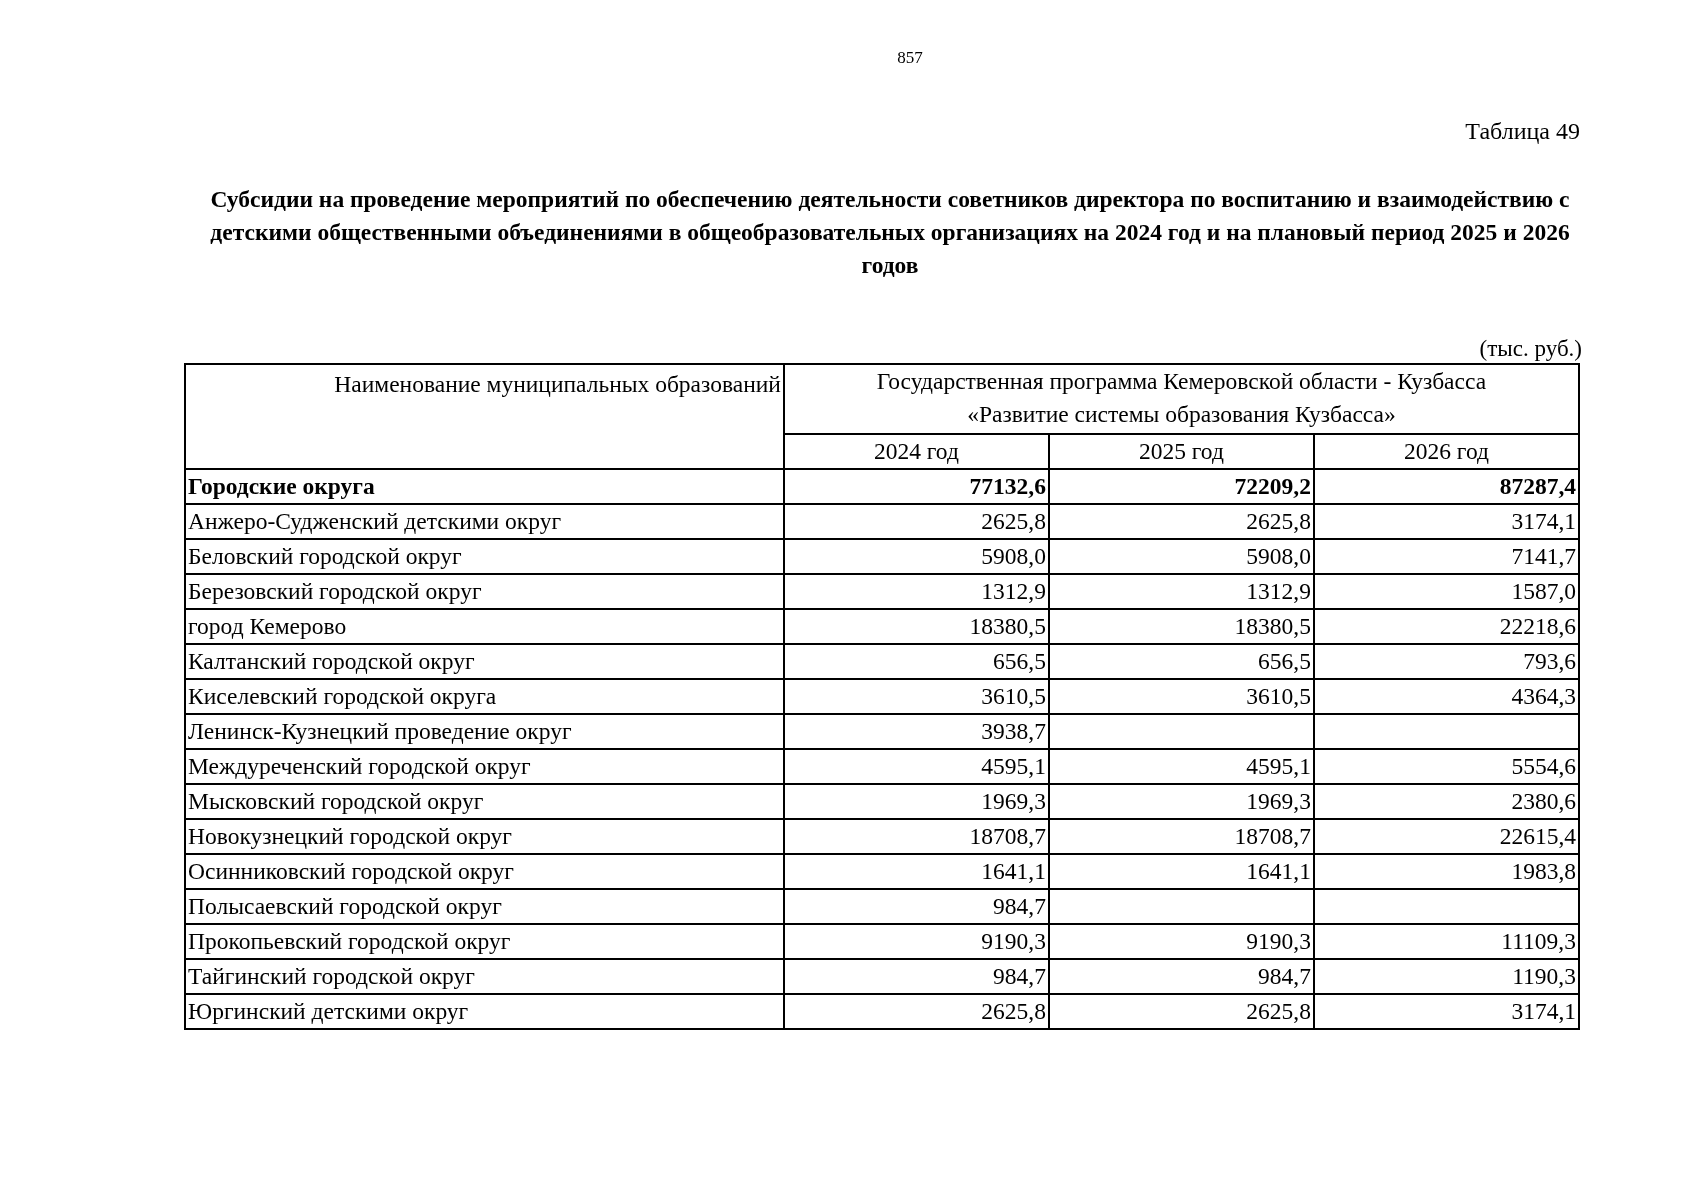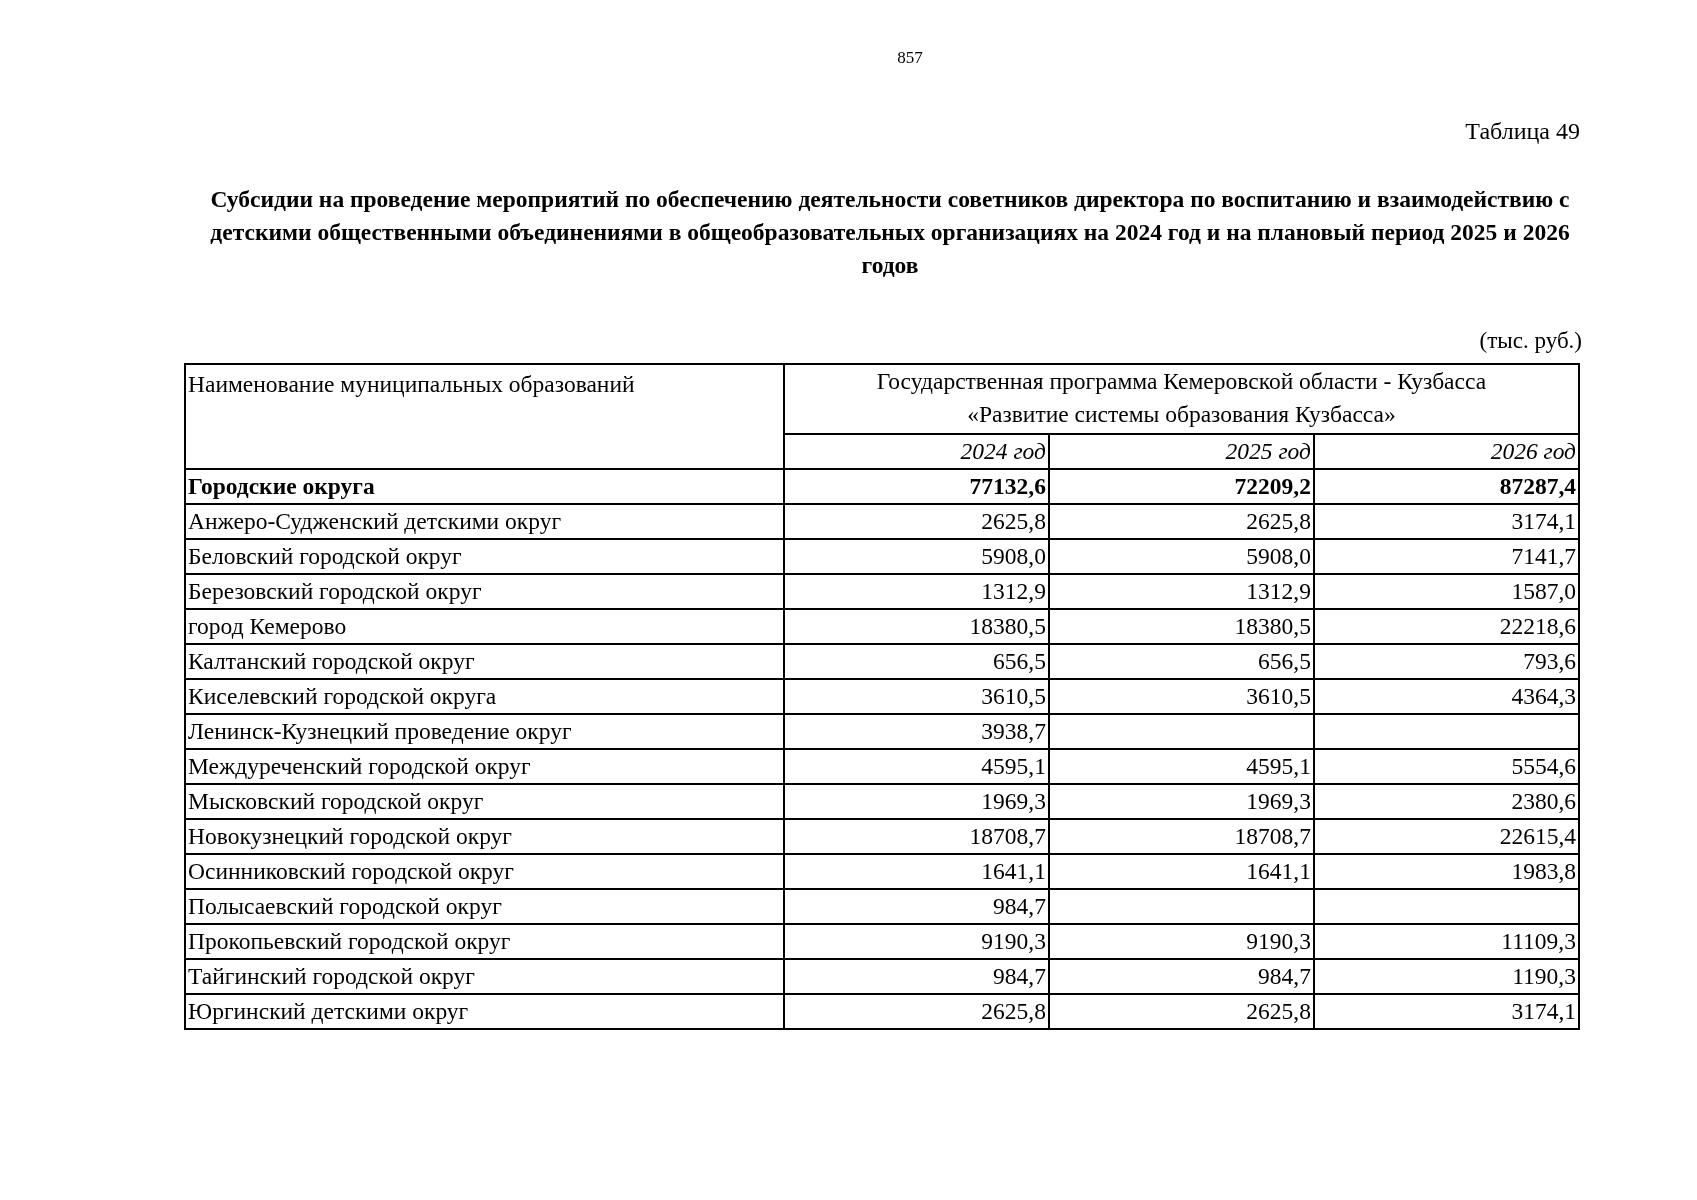--- a/index.html
+++ b/index.html
@@ -1,25 +1,25 @@
 <!DOCTYPE html>
 <html><head>
 <meta charset="utf-8">
 <style>
   html, body { margin: 0; padding: 0; background: #ffffff; }
   body { width: 1697px; height: 1200px; position: relative; font-family: "Liberation Serif", "DejaVu Serif", serif; color: #000; }
   .page-number { position: absolute; top: 48px; left: 0; width: 1820px; text-align: center; font-size: 17px; }
   .table-label { position: absolute; top: 118px; right: 117px; font-size: 24px; text-align: right; }
   .title { position: absolute; top: 183px; left: 190px; width: 1400px; text-align: center; font-weight: bold; font-size: 23.5px; line-height: 33px; }
-  .units { position: absolute; top: 328px; right: 115px; font-size: 23px; }
+  .units { position: absolute; top: 336px; right: 115px; font-size: 23px; }
   table.data { position: absolute; top: 363px; left: 184px; width: 1396px; border-collapse: collapse; font-size: 23.5px; }
   table.data td, table.data th { border: 2px solid #000; padding: 0 2px; height: 33px; line-height: 33px; font-weight: normal; white-space: nowrap; }
-  table.data th.name-head { width: 600px; vertical-align: top; text-align: left; padding-top: 2px; line-height: 34px; }
+  table.data th.name-head { width: 600px; vertical-align: top; text-align: right; padding-top: 2px; line-height: 34px; }
   table.data th.prog-head { text-align: center; line-height: 33px; padding: 0 0 2px; }
-  table.data th.year { text-align: right; width: 262px; font-style: italic; }
+  table.data th.year { text-align: center; width: 262px; }
   table.data td.name { text-align: left; }
   table.data td.num { text-align: right; }
   table.data tr.total td { font-weight: bold; }
 </style>
 </head>
 <body>
 
 <div class="page-number">857</div>
 <div class="table-label">Таблица 49</div>
 <div class="title">Субсидии на проведение мероприятий по обеспечению деятельности советников директора по воспитанию и взаимодействию с детскими общественными объединениями в общеобразовательных организациях на 2024 год и на плановый период 2025 и 2026 годов</div>

